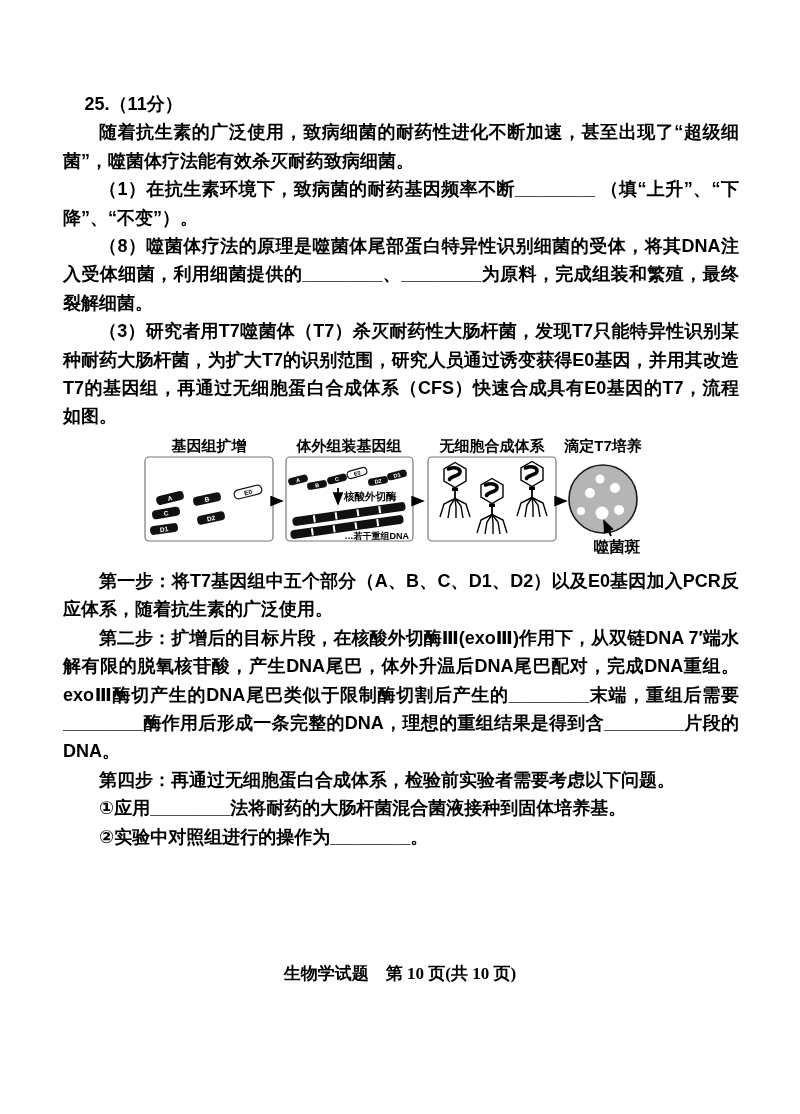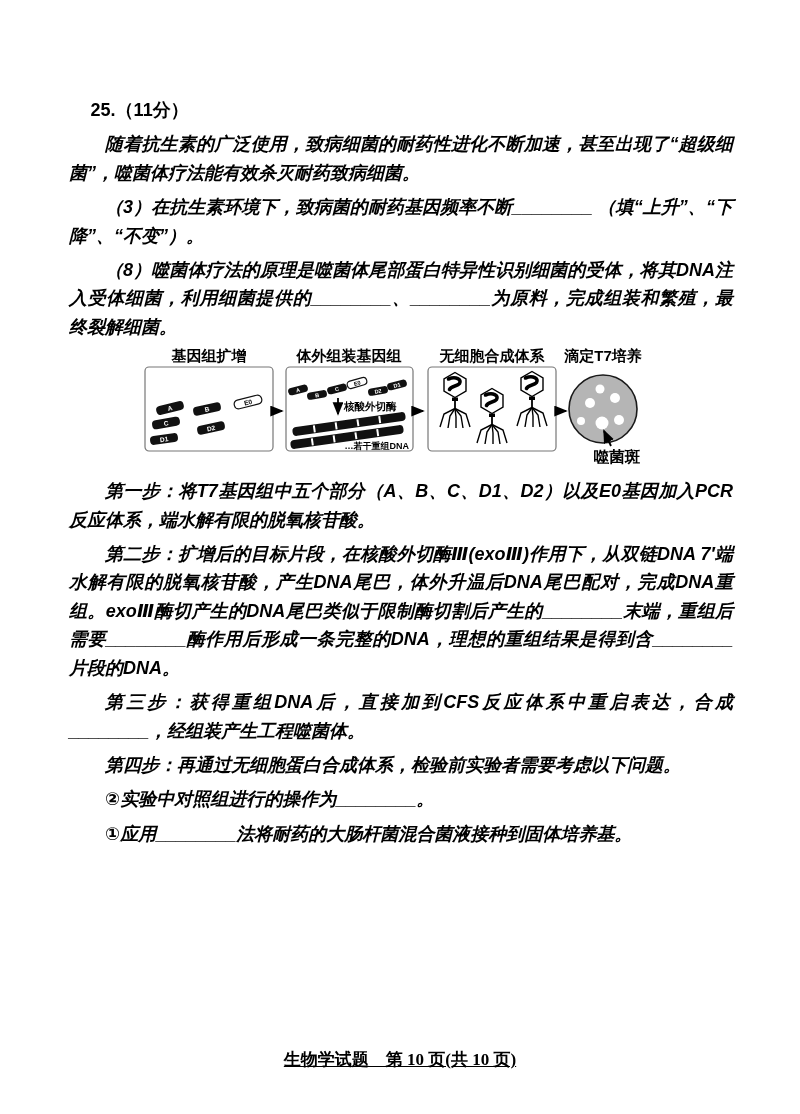--- a/index.html
+++ b/index.html
@@ -7,48 +7,48 @@
     width:800px;height:1114px;background:#ffffff;color:#000;
     font-family:"Liberation Sans","DejaVu Sans",sans-serif;
     position:relative;overflow:hidden;
   }
   .page{position:absolute;inset:0;}
   .content{
     position:absolute;left:63px;top:90px;width:676px;
     font-size:18px;line-height:28.4px;font-weight:600;
     text-align:justify;
   }
-  p{margin:6px;padding:0;}
+  p{margin:0;padding:0;}
   .q-num{text-indent:1.2em;}
-  .para{text-indent:2em;font-style:italic;}
+  .para{text-indent:2em;}
   .diagram{display:block;margin:6px 0 8px 78px;}
   .diagram text{font-family:"Liberation Sans","DejaVu Sans",sans-serif;font-weight:bold;}
   .stage-box{fill:#ffffff;stroke:#777;stroke-width:1.2;}
   .flow-arrow{stroke:#000;stroke-width:1.8;}
   .frag{fill:#111;}
   .frag-light{fill:#fff;stroke:#111;stroke-width:1.2;}
   .frag-label{fill:#fff;text-anchor:middle;}
   .frag-label-dark{fill:#000;text-anchor:middle;}
   .phage-line{stroke:#000;fill:none;}
   .footer{
-    position:absolute;top:1048px;left:0;width:100%;
+    position:absolute;top:962px;left:0;width:100%;
     text-align:center;font-size:17px;font-weight:600;
     font-family:"Liberation Serif","DejaVu Serif",serif;
-    text-decoration:underline;
   }
 </style>
 </head>
 <body>
 
 <div class="page">
   <div class="content">
     <p class="q-num">25.（11分）</p>
     <p class="para">随着抗生素的广泛使用，致病细菌的耐药性进化不断加速，甚至出现了“超级细菌”，噬菌体疗法能有效杀灭耐药致病细菌。</p>
-    <p class="para">（3）在抗生素环境下，致病菌的耐药基因频率不断________ （填“上升”、“下降”、“不变”）。</p>
+    <p class="para">（1）在抗生素环境下，致病菌的耐药基因频率不断________ （填“上升”、“下降”、“不变”）。</p>
     <p class="para">（8）噬菌体疗法的原理是噬菌体尾部蛋白特异性识别细菌的受体，将其DNA注入受体细菌，利用细菌提供的________、________为原料，完成组装和繁殖，最终裂解细菌。</p>
+    <p class="para">（3）研究者用T7噬菌体（T7）杀灭耐药性大肠杆菌，发现T7只能特异性识别某种耐药大肠杆菌，为扩大T7的识别范围，研究人员通过诱变获得E0基因，并用其改造T7的基因组，再通过无细胞蛋白合成体系（CFS）快速合成具有E0基因的T7，流程如图。</p>
 
     <svg class="diagram" width="540" height="122" viewBox="0 0 540 122">
       <defs>
         <marker id="arr" markerWidth="9" markerHeight="8" refX="6.5" refY="3" orient="auto">
           <path d="M0,0 L7.5,3 L0,6 Z" fill="#000"></path>
         </marker>
         <g id="phage">
           <polygon points="0,-12.5 11,-6.2 11,6.2 0,12.5 -11,6.2 -11,-6.2" fill="#fff" stroke="#000" stroke-width="1.4"></polygon>
           <path d="M-6.5,-6 C1,-9 7,-5.5 4.5,-1.5 C2.5,1.5 -4,0.5 -5.5,4.5" fill="none" stroke="#000" stroke-width="3.6" stroke-linecap="round"></path>
           <rect x="-3" y="12.5" width="6" height="3.5" fill="#000"></rect>
@@ -151,22 +151,21 @@
       <circle cx="459" cy="42" r="4.5" fill="#fff"></circle>
       <circle cx="474" cy="51" r="5" fill="#fff"></circle>
       <circle cx="449" cy="56" r="5" fill="#fff"></circle>
       <circle cx="440" cy="74" r="4" fill="#fff"></circle>
       <circle cx="461" cy="76" r="6.5" fill="#fff"></circle>
       <circle cx="478" cy="73" r="5" fill="#fff"></circle>
       <line class="flow-arrow" x1="470" y1="99" x2="463" y2="84" marker-end="url(#arr)"></line>
       <text x="476" y="115" font-size="15.5" text-anchor="middle">噬菌斑</text>
     </svg>
 
-    <p class="para">第一步：将T7基因组中五个部分（A、B、C、D1、D2）以及E0基因加入PCR反应体系，端水解有限的脱氧核苷酸。</p>
+    <p class="para">第一步：将T7基因组中五个部分（A、B、C、D1、D2）以及E0基因加入PCR反应体系，随着抗生素的广泛使用。</p>
     <p class="para">第二步：扩增后的目标片段，在核酸外切酶Ⅲ(exoⅢ)作用下，从双链DNA 7′端水解有限的脱氧核苷酸，产生DNA尾巴，体外升温后DNA尾巴配对，完成DNA重组。exoⅢ酶切产生的DNA尾巴类似于限制酶切割后产生的________末端，重组后需要________酶作用后形成一条完整的DNA，理想的重组结果是得到含________片段的DNA。</p>
-    <p class="para">第三步：获得重组DNA后，直接加到CFS反应体系中重启表达，合成________，经组装产生工程噬菌体。</p>
     <p class="para">第四步：再通过无细胞蛋白合成体系，检验前实验者需要考虑以下问题。</p>
+    <p class="para">①应用________法将耐药的大肠杆菌混合菌液接种到固体培养基。</p>
     <p class="para">②实验中对照组进行的操作为________。</p>
-    <p class="para">①应用________法将耐药的大肠杆菌混合菌液接种到固体培养基。</p>
   </div>
 
   <div class="footer">生物学试题　第 10 页(共 10 页)</div>
 </div>
 
 </body></html>

